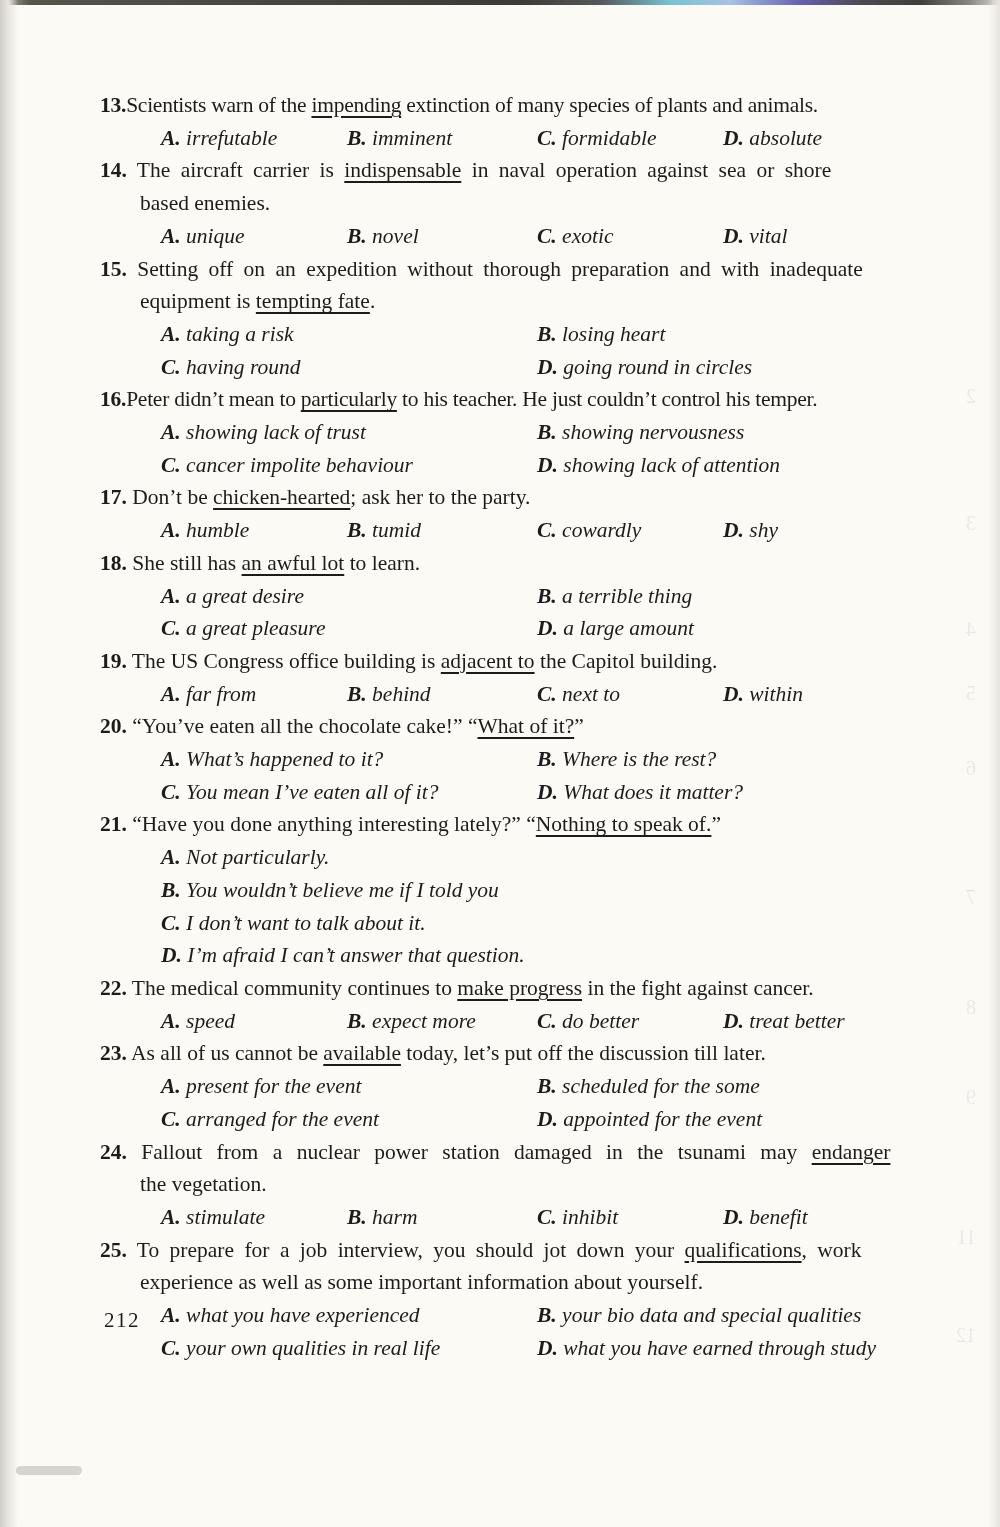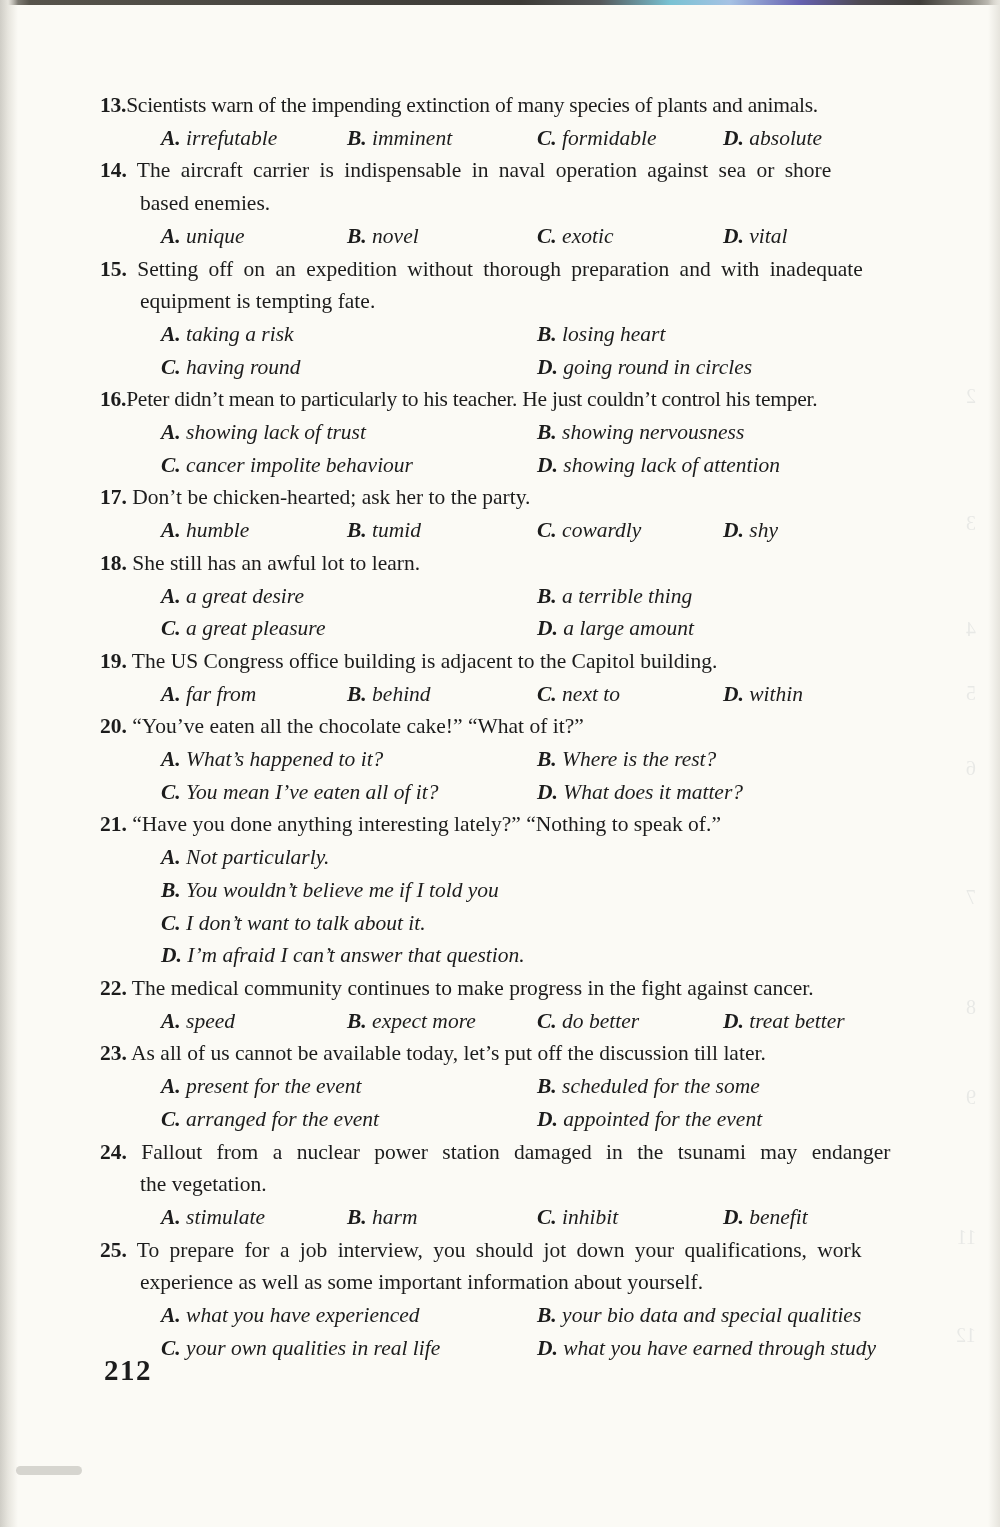--- a/index.html
+++ b/index.html
@@ -43,32 +43,32 @@
   .ghosts span:nth-of-type(8){top:1086px}
   .ghosts span:nth-of-type(9){top:1226px}
   .ghosts span:nth-of-type(10){top:1324px}
   
   .content{
     position:absolute;left:100px;top:89px;width:868px;
     font-size:21.5px;line-height:32.7px;
   }
   .stem{margin:0;padding-left:40px;text-indent:-40px;white-space:pre-wrap;}
   .qnum{font-weight:bold;}
-  .u{text-decoration-thickness:2px;text-underline-offset:4px;}
+  .u{text-decoration:underline;text-decoration-thickness:2px;text-underline-offset:4px;}
   .j5::first-line{word-spacing:5px;}
   .j9::first-line{word-spacing:9px;}
   .tight{letter-spacing:-0.25px;}
   .opts{padding-left:61px;font-style:italic;}
   .c4{display:grid;grid-template-columns:186px 190px 186px auto;}
   .c2{display:grid;grid-template-columns:376px auto;}
   .c1 .opt{display:block;}
   .ol{font-weight:bold;}
   .pagenum{
-    position:absolute;left:104px;top:1354px;
-    font-size:29px;font-weight:bold;letter-spacing:1.5px;
+    position:absolute;left:104px;top:1308px;
+    font-size:21px;font-weight:normal;letter-spacing:1.5px;
   }
 </style>
 </head>
 <body>
 
 <div class="page">
   <div class="top-edge"></div>
   <div class="left-edge"></div>
   <div class="right-edge"></div>
   <div class="smudge"></div>

